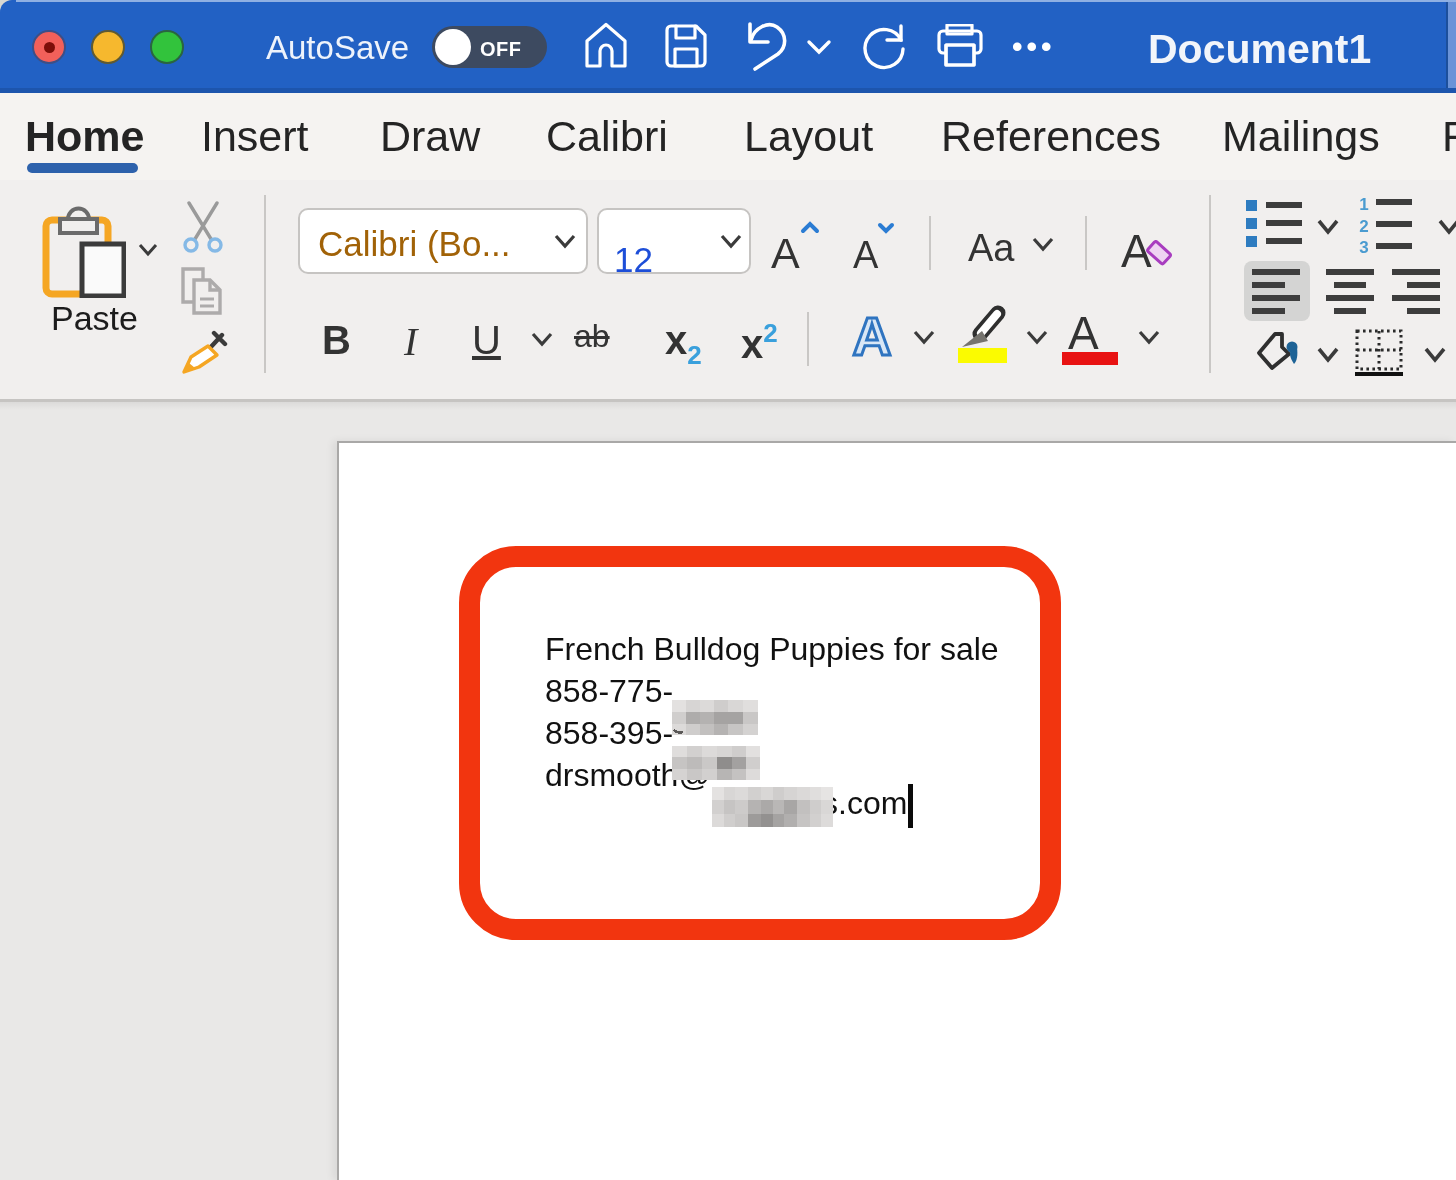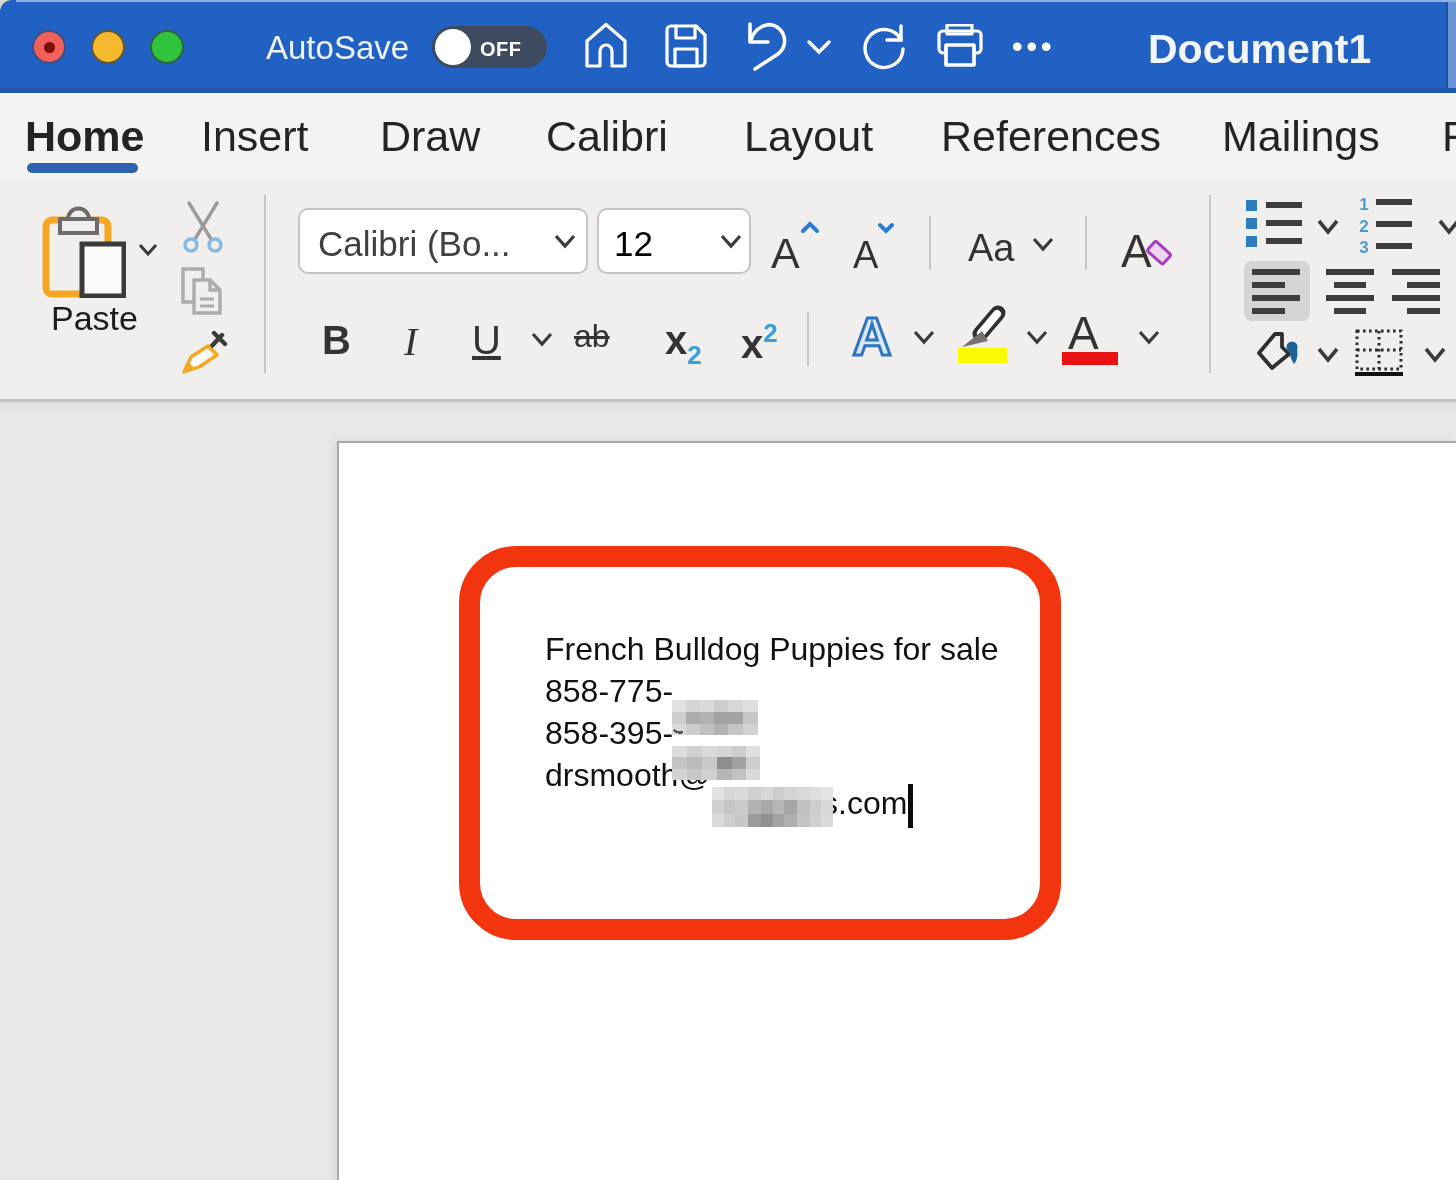--- a/index.html
+++ b/index.html
@@ -96,26 +96,26 @@
   </svg>
 <svg class="abs" style="left:178px;top:330px" width="52" height="50" viewBox="0 0 52 50" fill="none">
     <path d="M31 19 L44 5 M36 3 L47 14" stroke="#3b3b3b" stroke-width="4.4" stroke-linejoin="round" stroke-linecap="round"></path>
     <path d="M6 42 L13 27 L30 16 L39 25 L21 37 Z" fill="#fff" stroke="#f5a623" stroke-width="3.4" stroke-linejoin="round"></path>
     <path d="M6 42 L11 33 L17 38 Z" fill="#f5a623"></path>
   </svg>
 
 <div class="abs" style="left:264px;top:195px;width:2px;height:178px;background:#c9c7c5"></div>
 
 <div class="abs" style="left:298px;top:208px;width:290px;height:66px;background:#fff;border:2px solid #c6c4c2;border-radius:10px"></div>
-<div class="abs" style="left:318px;top:224px;font-size:35px;color:#404040">Calibri (Bo...</div>
+<div class="abs" style="left:318px;top:224px;font-size:35px;color:#a16207">Calibri (Bo...</div>
 <svg class="chev" style="left:553px;top:234px" width="24" height="16" viewBox="0 0 24 16" fill="none" stroke="#3b3b3b" stroke-width="3.2">
     <path d="M3 2 L12 12 L21 2"></path>
   </svg>
 <div class="abs" style="left:597px;top:208px;width:154px;height:66px;background:#fff;border:2px solid #c6c4c2;border-radius:10px"></div>
-<div class="abs" style="left:614px;top:224px;font-size:35px;color:#000000">12</div>
+<div class="abs" style="left:614px;top:240px;font-size:35px;color:#1d4ed8">12</div>
 <svg class="chev" style="left:719px;top:234px" width="24" height="16" viewBox="0 0 24 16" fill="none" stroke="#3b3b3b" stroke-width="3.2">
     <path d="M3 2 L12 12 L21 2"></path>
   </svg>
 
 <div class="abs" style="left:771px;top:229px;font-size:43px;color:#333">A</div>
 <svg class="abs" style="left:800px;top:221px" width="20" height="13" viewBox="0 0 20 13" fill="none" stroke="#2b7cd3" stroke-width="4" stroke-linecap="round">
     <path d="M3 10 L10 3 L17 10"></path>
   </svg>
 <div class="abs" style="left:853px;top:234px;font-size:38px;color:#333">A</div>
 <svg class="abs" style="left:877px;top:222px" width="18" height="12" viewBox="0 0 18 12" fill="none" stroke="#2b7cd3" stroke-width="4" stroke-linecap="round">

